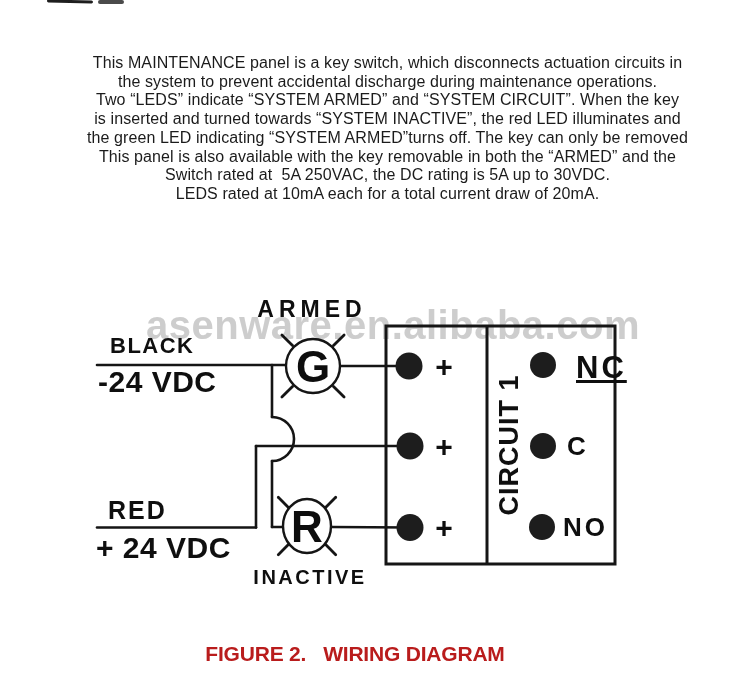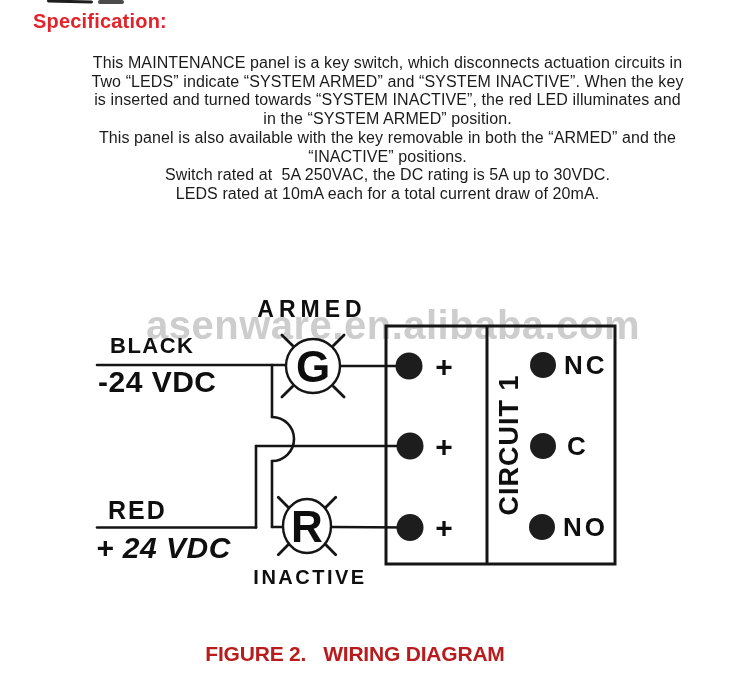--- a/index.html
+++ b/index.html
@@ -26,27 +26,27 @@
   }
   .diagram-svg{position:absolute;left:0;top:0;z-index:2;}
   .dlabel{
     position:absolute;z-index:3;font-weight:bold;color:#0f0f0f;
     white-space:nowrap;line-height:1.1;text-align:center;
   }
   .lbl-armed{left:312px;top:297px;font-size:23px;letter-spacing:5px;transform:translateX(-50%);}
   .lbl-black{left:110px;top:334px;font-size:22px;letter-spacing:1.5px;}
   .lbl-blackv{left:98px;top:365px;font-size:30px;letter-spacing:0.5px;}
   .lbl-red{left:108px;top:497px;font-size:25px;letter-spacing:2px;}
-  .lbl-redv{left:96px;top:531px;font-size:30px;letter-spacing:0.5px;font-style:italic;}
+  .lbl-redv{left:96px;top:531px;font-size:30px;letter-spacing:0.5px;}
   .lbl-inactive{left:310px;top:566px;font-size:20px;letter-spacing:2.5px;transform:translateX(-50%);}
   .lbl-plus{font-size:30px;transform:translate(-50%,-50%);}
   .plus1{left:444px;top:366px;}
   .plus2{left:444px;top:446px;}
   .plus3{left:444px;top:527px;}
-  .lbl-nc{left:564px;top:351px;font-size:26px;letter-spacing:3px;}
+  .lbl-nc{left:576px;top:351px;font-size:31px;letter-spacing:3px;text-decoration:underline;}
   .lbl-c{left:567px;top:432px;font-size:26px;}
   .lbl-no{left:563px;top:513px;font-size:26px;letter-spacing:3px;}
   .lbl-circuit{
     left:416px;top:429px;width:190px;height:32px;
     font-size:27px;letter-spacing:1px;text-align:center;
     transform:rotate(-90deg);transform-origin:center center;
   }
   .caption{
     position:absolute;left:355px;top:642px;transform:translateX(-50%);
     font-size:21px;font-weight:bold;color:#b91c1c;letter-spacing:-0.2px;
@@ -58,29 +58,28 @@
   }
 </style>
 </head>
 <body>
 
 <div class="page">
 
   <div class="scan-smudge" style="left:47px;top:0;width:46px;height:3px;transform:rotate(1.5deg);"></div>
   <div class="scan-smudge" style="left:98px;top:0;width:26px;height:4px;opacity:.8;"></div>
 
-  <h1 class="heading">Specification:</h1>
 
   <div class="spec-p">
     <div>This MAINTENANCE panel is a key switch, which disconnects actuation circuits in</div>
-    <div>Two “LEDS” indicate “SYSTEM ARMED” and “SYSTEM INACTIVE”. When the key</div>
+    <div>the system to prevent accidental discharge during maintenance operations.</div>
+    <div>Two “LEDS” indicate “SYSTEM ARMED” and “SYSTEM CIRCUIT”. When the key</div>
     <div>is inserted and turned towards “SYSTEM INACTIVE”, the red LED illuminates and</div>
-    <div>in the “SYSTEM ARMED” position.</div>
+    <div>the green LED indicating “SYSTEM ARMED”turns off. The key can only be removed</div>
     <div>This panel is also available with the key removable in both the “ARMED” and the</div>
-    <div>“INACTIVE” positions.</div>
     <div>Switch rated at&nbsp; 5A 250VAC, the DC rating is 5A up to 30VDC.</div>
     <div>LEDS rated at 10mA each for a total current draw of 20mA.</div>
   </div>
 
   <div class="watermark">asenware.en.alibaba.com</div>
 
   <svg class="diagram-svg" width="750" height="688" viewBox="0 0 750 688">
     <g stroke="#151515" stroke-width="2.6" fill="none" stroke-linecap="round">
 
       <line x1="97" y1="365" x2="286" y2="365"></line>

